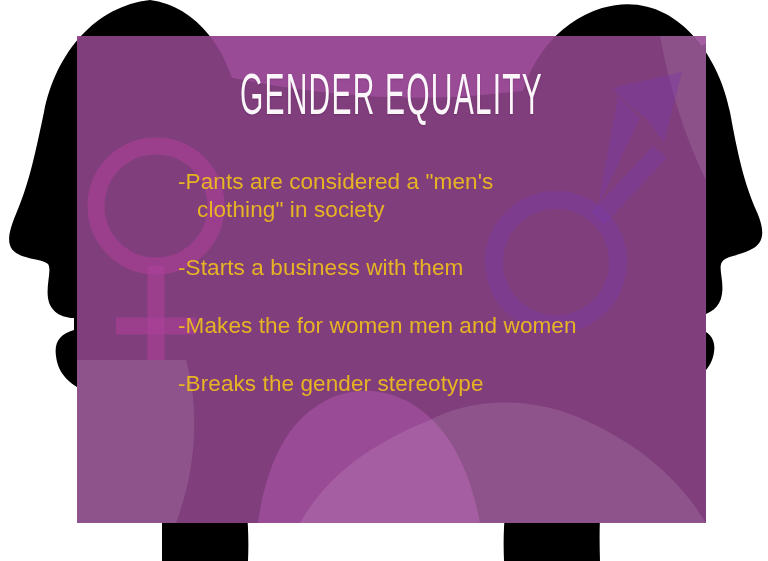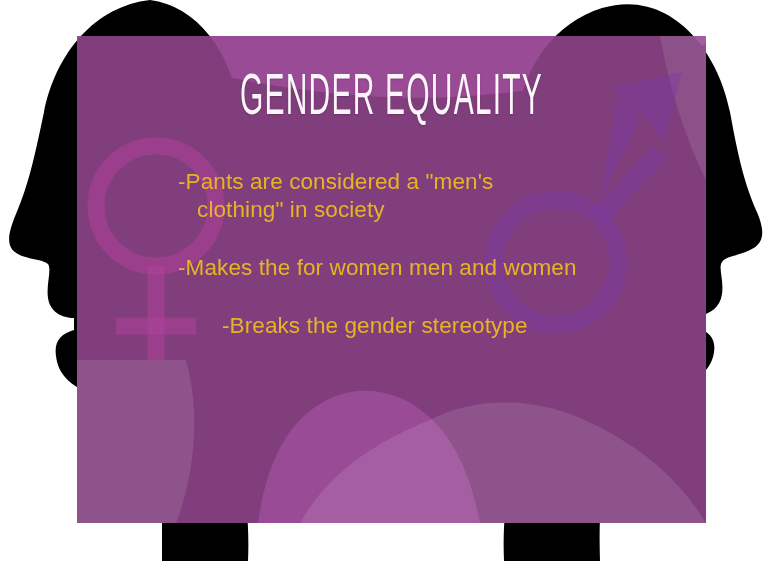--- a/index.html
+++ b/index.html
@@ -54,21 +54,21 @@
     font-size:22.5px;
     font-weight:400;
     line-height:28px;
     letter-spacing:.1px;
     margin:0 0 30px 0;
     text-indent:0;
     padding-left:0;
     white-space:pre-wrap;
   }
   .bullet.wrap{ padding-right:30px; }
-  .bullet:last-child{margin-bottom:0;margin-left:44px;}
+  .bullet:last-child{margin-bottom:0;}
 </style>
 </head>
 <body>
 
 <div id="slide">
 
   <svg id="bg-art" viewBox="0 0 768 561" width="768" height="561">
     <defs>
       <clipPath id="panelClip">
         <rect x="77" y="36" width="629" height="487"></rect>
@@ -193,18 +193,19 @@
     </g>
   </svg>
 
   <div id="content">
 
     <div id="title">GENDER EQUALITY</div>
 
     <div id="bullets">
       <p class="bullet wrap">-Pants are considered a "men's
    clothing" in society</p>
+      <p class="bullet">-Starts a business with them</p>
       <p class="bullet">-Makes the for women men and women</p>
       <p class="bullet">-Breaks the gender stereotype</p>
     </div>
 
   </div>
 </div>
 
 </body></html>

